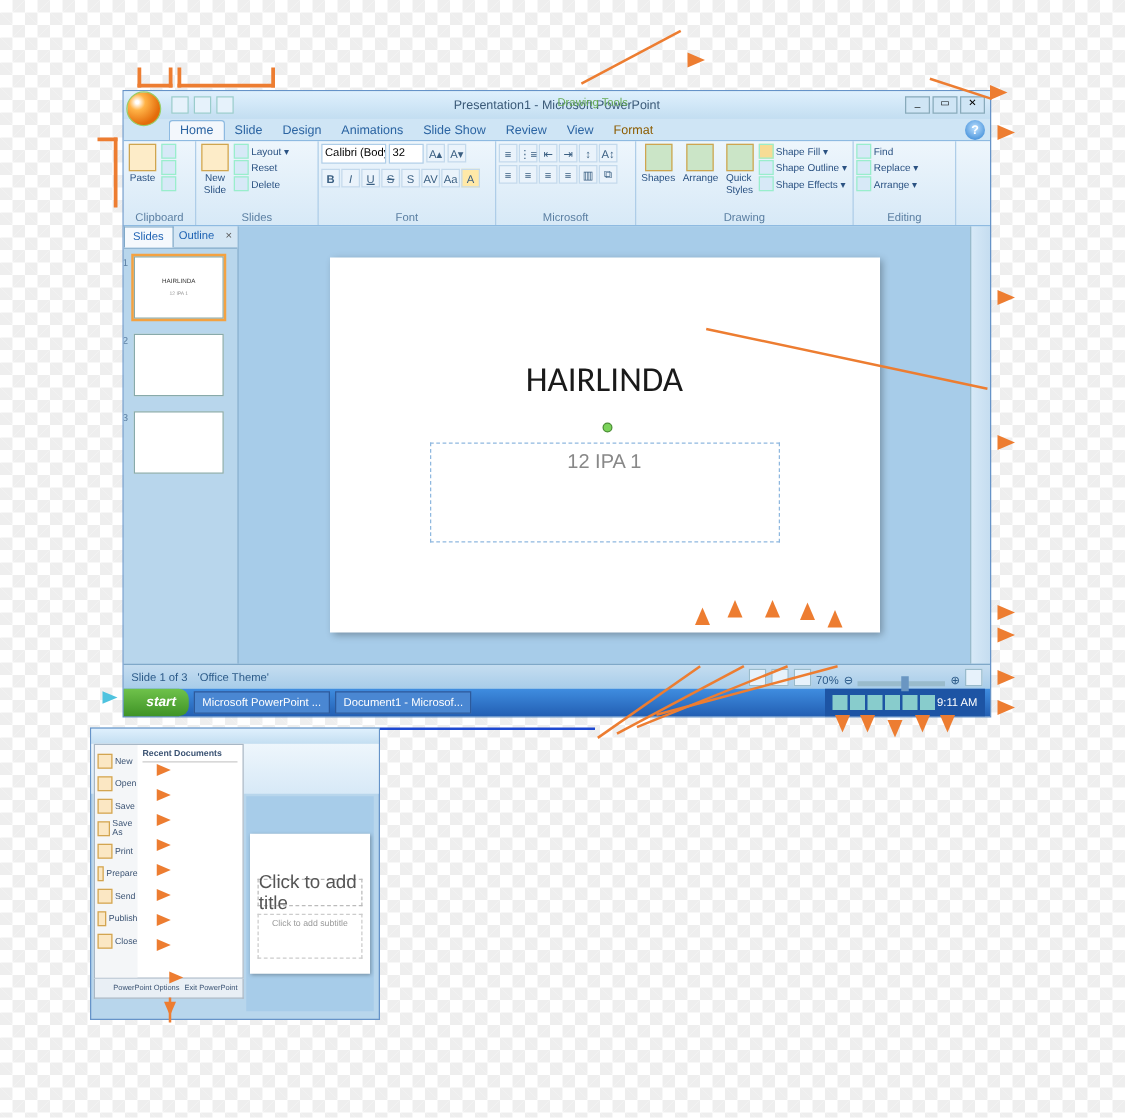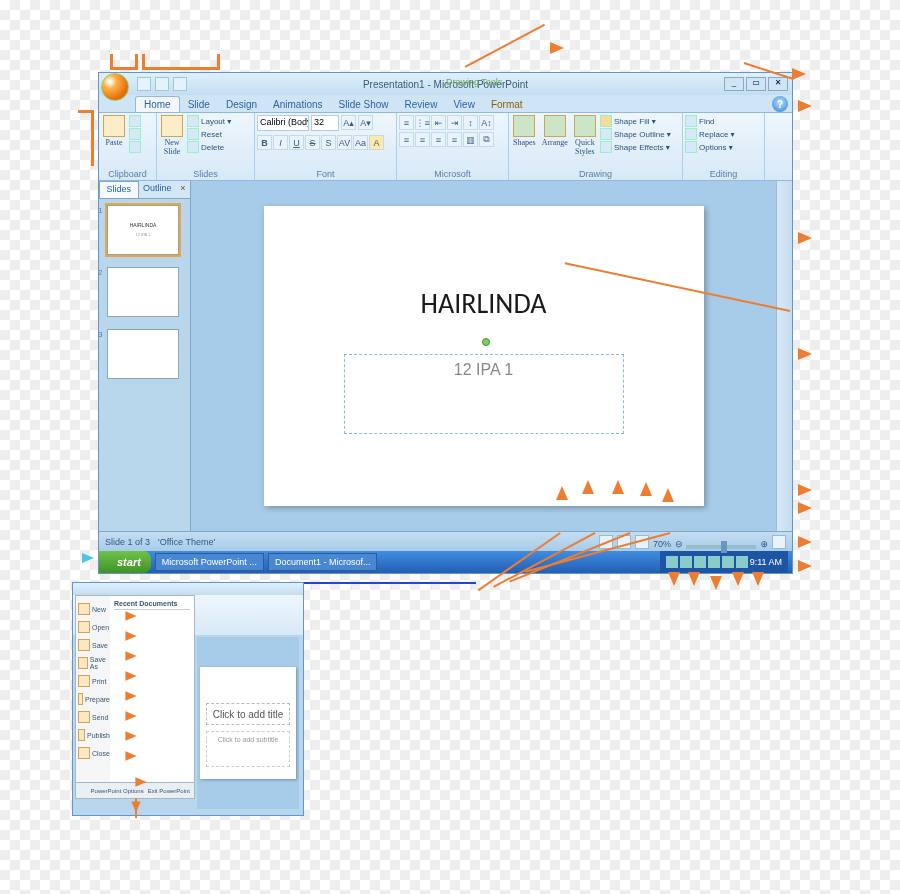--- a/index.html
+++ b/index.html
@@ -155,21 +155,20 @@
     color: #5a7ea1;
     padding: 1px 0;
   }
   .bigbtn {
     display: flex;
     flex-direction: column;
     align-items: center;
     font-size: 8px;
     color: #2b5282;
     padding: 0 2px;
-    font-family: Liberation Serif, serif;
   }
   .bigbtn .ic {
     width: 22px;
     height: 22px;
     background: #fdecc8;
     border: 1px solid #cfa54f;
     margin-bottom: 1px;
   }
   .mini-col {
     display: flex;
@@ -335,21 +334,21 @@
     position:absolute;left:2px;top:12px;width:120px;height:188px;
     background:#fff;border:1px solid #a8b7c5;display:flex;
   }
   .om-left{width:34px;background:#f4f6f8;display:flex;flex-direction:column;padding-top:4px;}
   .om-left .item{height:18px;display:flex;align-items:center;padding-left:2px;gap:2px;font-size:7px;color:#3b5373;}
   .om-left .item .mi{width:12px;height:12px;background:#fbe7c3;border:1px solid #d2a551;}
   .om-right{flex:1;padding:4px;font-size:7px;color:#3b5373;}
   .om-bottom{position:absolute;left:2px;top:200px;width:120px;height:16px;background:#e9eff5;border:1px solid #a8b7c5;border-top:none;display:flex;justify-content:flex-end;align-items:center;gap:4px;padding:0 4px;font-size:6px;color:#3b5373;}
   .mini-canvas{position:absolute;left:124px;top:54px;right:4px;bottom:6px;background:#a7cce9;display:flex;align-items:center;justify-content:center;}
   .mini-slide{width:96px;height:112px;background:#fff;box-shadow:1px 1px 3px rgba(0,0,0,.3);position:relative;}
-  .mini-slide .t1{position:absolute;top:36px;left:6px;right:6px;border:1px dashed #bbb;height:22px;display:flex;align-items:center;justify-content:center;font-size:10px;color:#555;}
+  .mini-slide .t1{position:absolute;top:36px;left:6px;right:6px;border:1px dashed #bbb;height:22px;display:flex;align-items:center;justify-content:center;font-size:15px;color:#555;}
   .mini-slide .t2{position:absolute;top:64px;left:6px;right:6px;border:1px dashed #ccc;height:36px;display:flex;align-items:flex-start;justify-content:center;font-size:7px;color:#999;padding-top:4px;}
 
   .hr-blue {
     position:absolute;left:304px;top:582px;width:172px;height:2px;background:#1f49d1;
   }
 
   .fan-line {
     position:absolute;background:#ed7d31;height:1.5px;transform-origin: right center;
   }
 </style>
@@ -517,21 +516,21 @@
           <div>
               <span class="mini-ic"></span>
               <span>Find</span>
             </div>
           <div>
               <span class="mini-ic"></span>
               <span>Replace ▾</span>
             </div>
           <div>
               <span class="mini-ic"></span>
-              <span>Options ▾</span>
+              <span>Arrange ▾</span>
             </div>
         </div>
       </div>
       <div class="group-label">Editing</div>
     </div>
   </div>
 
   <div class="workspace">
     <div class="side-tabs">
       <div class="side-tabs-head">

